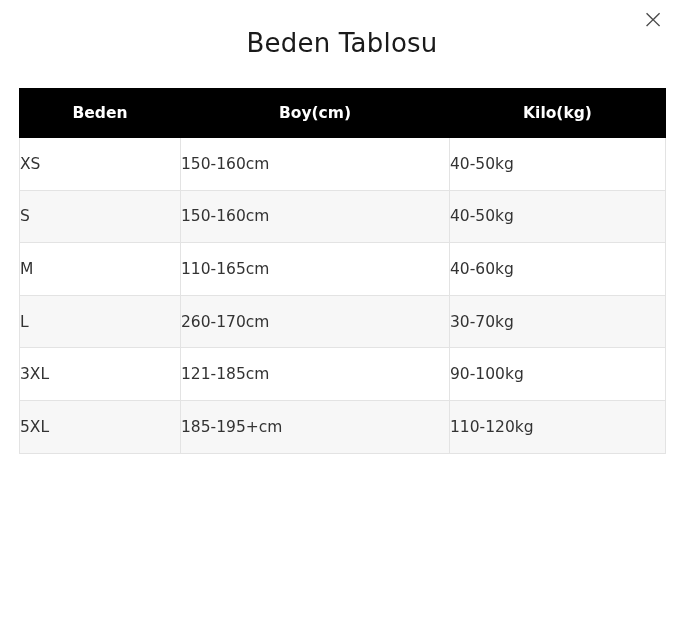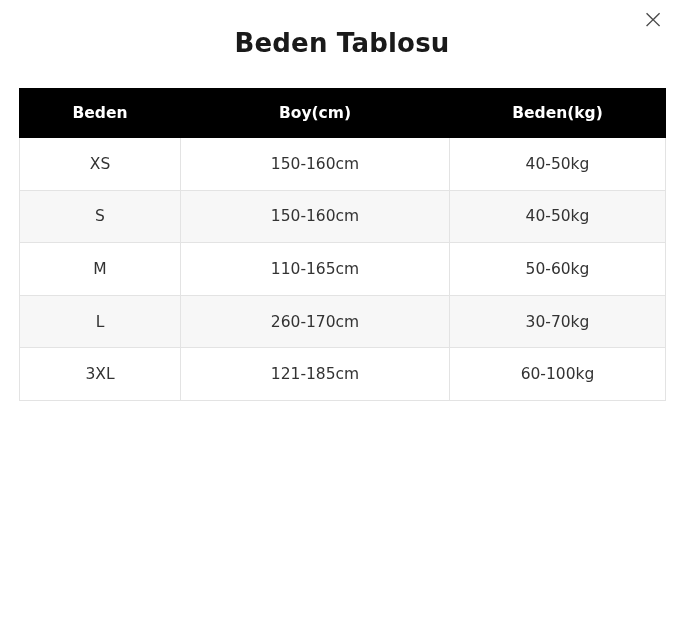--- a/index.html
+++ b/index.html
@@ -34,21 +34,21 @@
     font-size: 27px;
     color: #4a4a4a;
     font-family: "DejaVu Sans", sans-serif;
     font-weight: 300;
     cursor: pointer;
     user-select: none;
   }
   .title {
     text-align: center;
     font-size: 26px;
-    font-weight: bold;
+    font-weight: normal;
     color: #1a1a1a;
     margin: 0;
     padding-top: 28px;
     letter-spacing: 0.2px;
   }
   .table-wrap {
     position: absolute;
     left: 19px;
     top: 88px;
     width: 646px;
@@ -63,21 +63,20 @@
     color: #ffffff;
     font-size: 15.5px;
     font-weight: bold;
     height: 48px;
     text-align: center;
     border: 1px solid #000000;
     padding: 0;
   }
   table.size-table td {
     height: 51.6px;
-    text-align: center;
     font-size: 15.5px;
     color: #333333;
     border: 1px solid #e3e3e3;
     padding: 0;
     font-weight: normal;
   }
   table.size-table tbody tr:nth-child(odd) td {
     background: #ffffff;
   }
   table.size-table tbody tr:nth-child(even) td {
@@ -100,46 +99,51 @@
     <table class="size-table">
       <colgroup>
         <col class="c1">
         <col class="c2">
         <col class="c3">
       </colgroup>
       <thead>
         <tr>
           <th>Beden</th>
           <th>Boy(cm)</th>
-          <th>Beden(kg)</th>
+          <th>Kilo(kg)</th>
         </tr>
       </thead>
       <tbody>
         <tr>
           <td>XS</td>
           <td>150-160cm</td>
           <td>40-50kg</td>
         </tr>
         <tr>
           <td>S</td>
           <td>150-160cm</td>
           <td>40-50kg</td>
         </tr>
         <tr>
           <td>M</td>
           <td>110-165cm</td>
-          <td>50-60kg</td>
+          <td>40-60kg</td>
         </tr>
         <tr>
           <td>L</td>
           <td>260-170cm</td>
           <td>30-70kg</td>
         </tr>
         <tr>
           <td>3XL</td>
           <td>121-185cm</td>
-          <td>60-100kg</td>
+          <td>90-100kg</td>
+        </tr>
+        <tr>
+          <td>5XL</td>
+          <td>185-195+cm</td>
+          <td>110-120kg</td>
         </tr>
       </tbody>
     </table>
   </div>
 
 </div>
 
 </body></html>

